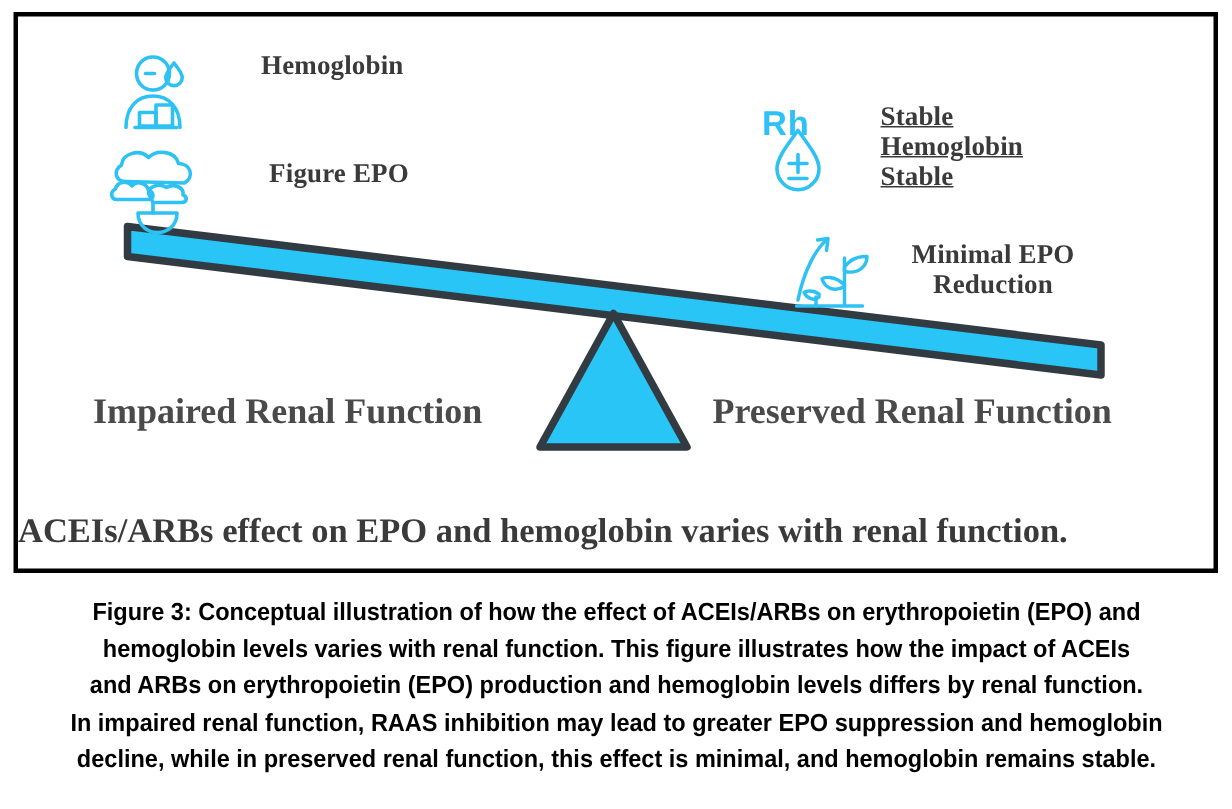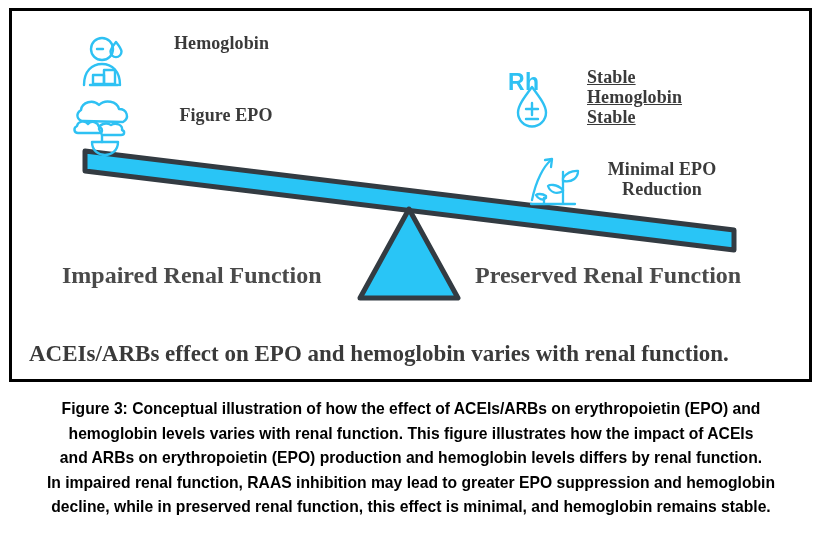--- a/index.html
+++ b/index.html
@@ -76,21 +76,20 @@
     position: absolute;
     left: 0;
     top: 330px;
     width: 631px;
     text-align: center;
     color: #3a3a3a;
     font-family: "Liberation Serif", serif;
     font-weight: bold;
     font-size: 23px;
     white-space: nowrap;
-    padding-left: 17px;
   }
 
   
   .icon-wrap {
     position: absolute;
     line-height: 0;
   }
   #icon-hemoglobin-decline { left: 66px;  top: 24px; }
   #icon-kidney-cloud       { left: 60px;  top: 86px; }
   #icon-rh-droplet         { left: 496px; top: 56px; }

